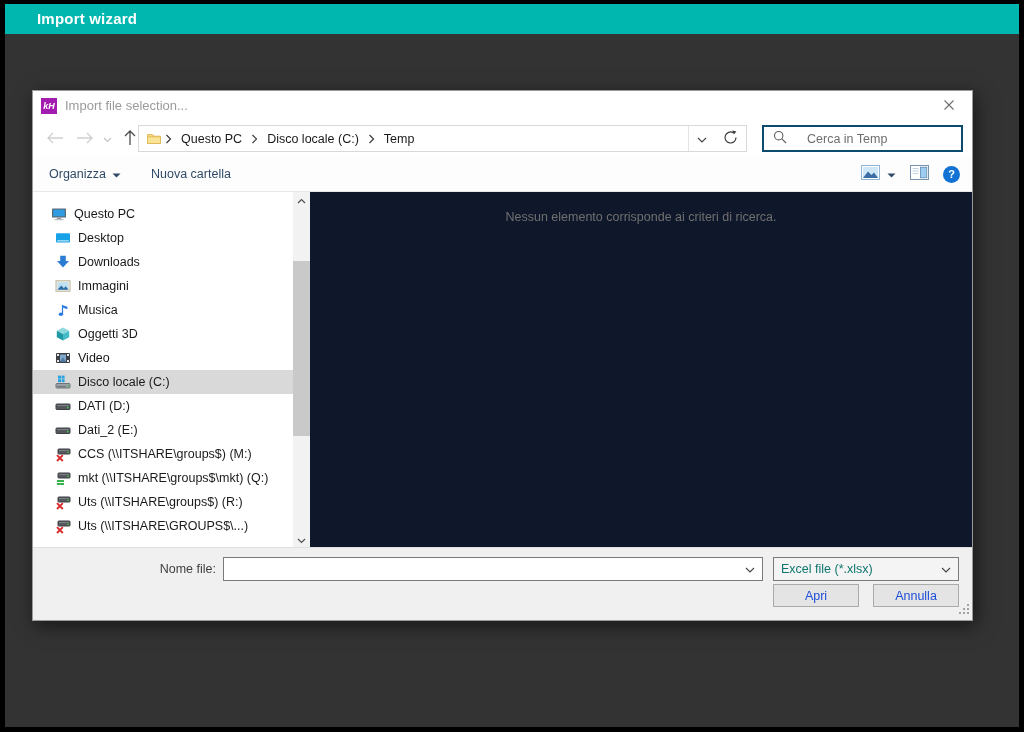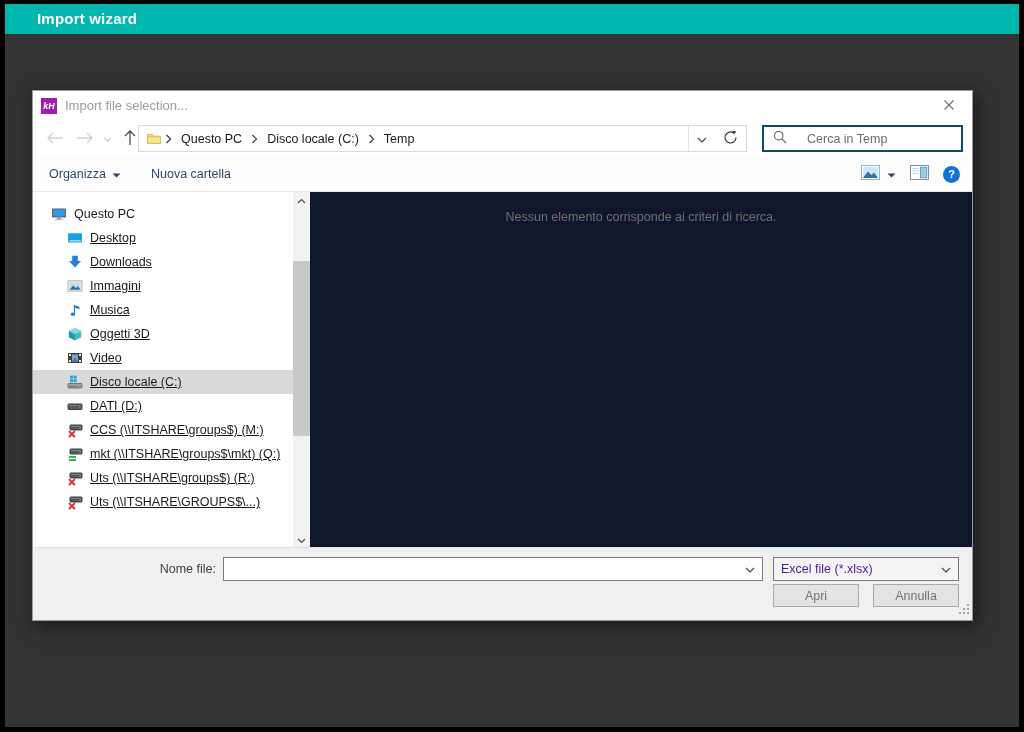--- a/index.html
+++ b/index.html
@@ -49,21 +49,21 @@
   .cmd-left { position:absolute; left:16px; top:0; height:34px; display:flex; align-items:center; gap:30px; }
   .cmd-item { color:#2f4a68; display:flex; align-items:center; gap:6px; }
   .cmd-right { position:absolute; right:12px; top:0; height:34px; display:flex; align-items:center; gap:14px; }
   .help-circle { width:17px; height:17px; border-radius:50%; background:#1273d4; color:#fff;
                  font-size:11px; font-weight:bold; display:flex; align-items:center; justify-content:center; }
 
   
   .dlg-body { position:absolute; left:0; top:101px; right:0; height:356px; background:#fff; overflow:hidden; }
   .tree { position:absolute; left:0; top:0; width:260px; height:100%; padding-top:10px; overflow:hidden; }
   .trow { height:24px; display:flex; align-items:center; gap:7px; }
-  .trow.lvl0 { padding-left:18px; } .trow.lvl1 { padding-left:34px;text-decoration:underline; }
+  .trow.lvl0 { padding-left:18px; } .trow.lvl1 { padding-left:22px; }
   .trow.sel { background:#d9d9d9; }
   .ticon { width:16px; height:16px; flex:0 0 16px; display:flex; align-items:center; justify-content:center; }
   .tlabel { white-space:nowrap; }
   .vscroll { position:absolute; left:260px; top:0; width:17px; height:100%; background:#f2f2f2; }
   .sb-arrow { position:absolute; left:0; width:17px; height:16px; display:flex; align-items:center; justify-content:center; }
   .sb-up{ top:0; } .sb-down{ bottom:0; }
   .sb-thumb { position:absolute; left:0; top:69px; width:17px; height:175px; background:#c9c9c9; }
   .main-pane { position:absolute; left:277px; top:0; right:0; height:100%; background:#0f172a; }
   .empty-msg { position:absolute; top:18px; left:0; right:0; text-align:center; color:#707070; }
 
@@ -72,24 +72,24 @@
             border-top:1px solid #e0e0e0; }
   .fn-label { position:absolute; left:0; top:10px; width:183px; height:23px; line-height:23px;
               text-align:right; color:#404040; }
   .fn-combo { position:absolute; left:190px; top:9px; width:540px; height:24px; background:#fff;
               border:1px solid #7a7a7a; display:flex; align-items:center; }
   .fn-combo input { border:none; outline:none; flex:1; height:100%; padding:0 6px;
                     font-family:inherit; font-size:12.5px; background:transparent; }
   .combo-caret { width:24px; height:100%; display:flex; align-items:center; justify-content:center; }
   .ft-combo { position:absolute; left:740px; top:9px; width:186px; height:24px; background:#f4f4f4;
               border:1px solid #7a7a7a; display:flex; align-items:center; }
-  .ft-combo .ft-text { flex:1; padding-left:7px; color:#4c1d95; white-space:nowrap; overflow:hidden; }
+  .ft-combo .ft-text { flex:1; padding-left:7px; color:#0f766e; white-space:nowrap; overflow:hidden; }
   .btn { position:absolute; top:36px; width:86px; height:23px; background:#e4e4e4;
          border:1px solid #aaaaaa; display:flex; align-items:center; justify-content:center;
-         font-size:12.5px; color:#737373; }
+         font-size:12.5px; color:#1d4ed8; }
   .btn-open { left:740px; } .btn-cancel { left:840px; }
   .grip { position:absolute; right:2px; bottom:2px; }
 </style>
 </head>
 <body>
 
 <div class="frame">
   <div class="appbar">
     <div class="appbar-title">Import wizard</div>
   </div>
@@ -330,20 +330,30 @@
           </div>
           <div class="trow lvl1">
             <span class="ticon">
               <svg viewBox="0 0 16 16" width="16" height="16">
                 <rect x="1" y="6" width="14" height="5.5" rx="0.8" fill="#55585d" stroke="#3c3e42"></rect>
                 <rect x="2" y="7" width="12" height="0.9" fill="#83878c"></rect>
                 <circle cx="12.8" cy="9.7" r="0.9" fill="#3fca54"></circle>
               </svg>
             </span>
             <span class="tlabel">DATI (D:)</span>
+          </div>
+          <div class="trow lvl1">
+            <span class="ticon">
+              <svg viewBox="0 0 16 16" width="16" height="16">
+                <rect x="1" y="6" width="14" height="5.5" rx="0.8" fill="#55585d" stroke="#3c3e42"></rect>
+                <rect x="2" y="7" width="12" height="0.9" fill="#83878c"></rect>
+                <circle cx="12.8" cy="9.7" r="0.9" fill="#3fca54"></circle>
+              </svg>
+            </span>
+            <span class="tlabel">Dati_2 (E:)</span>
           </div>
           <div class="trow lvl1">
             <span class="ticon">
               <svg viewBox="0 0 16 16" width="16" height="16">
                 <rect x="3" y="3" width="12" height="5" rx="0.8" fill="#55585d" stroke="#3c3e42"></rect>
                 <rect x="4" y="4" width="10" height="0.9" fill="#83878c"></rect>
                 <circle cx="13" cy="6.4" r="0.8" fill="#3fca54"></circle>
                 <path d="M2 9.2 L7.8 15 M7.8 9.2 L2 15" stroke="#d92b2b" stroke-width="1.9"></path>
               </svg>
             </span>

